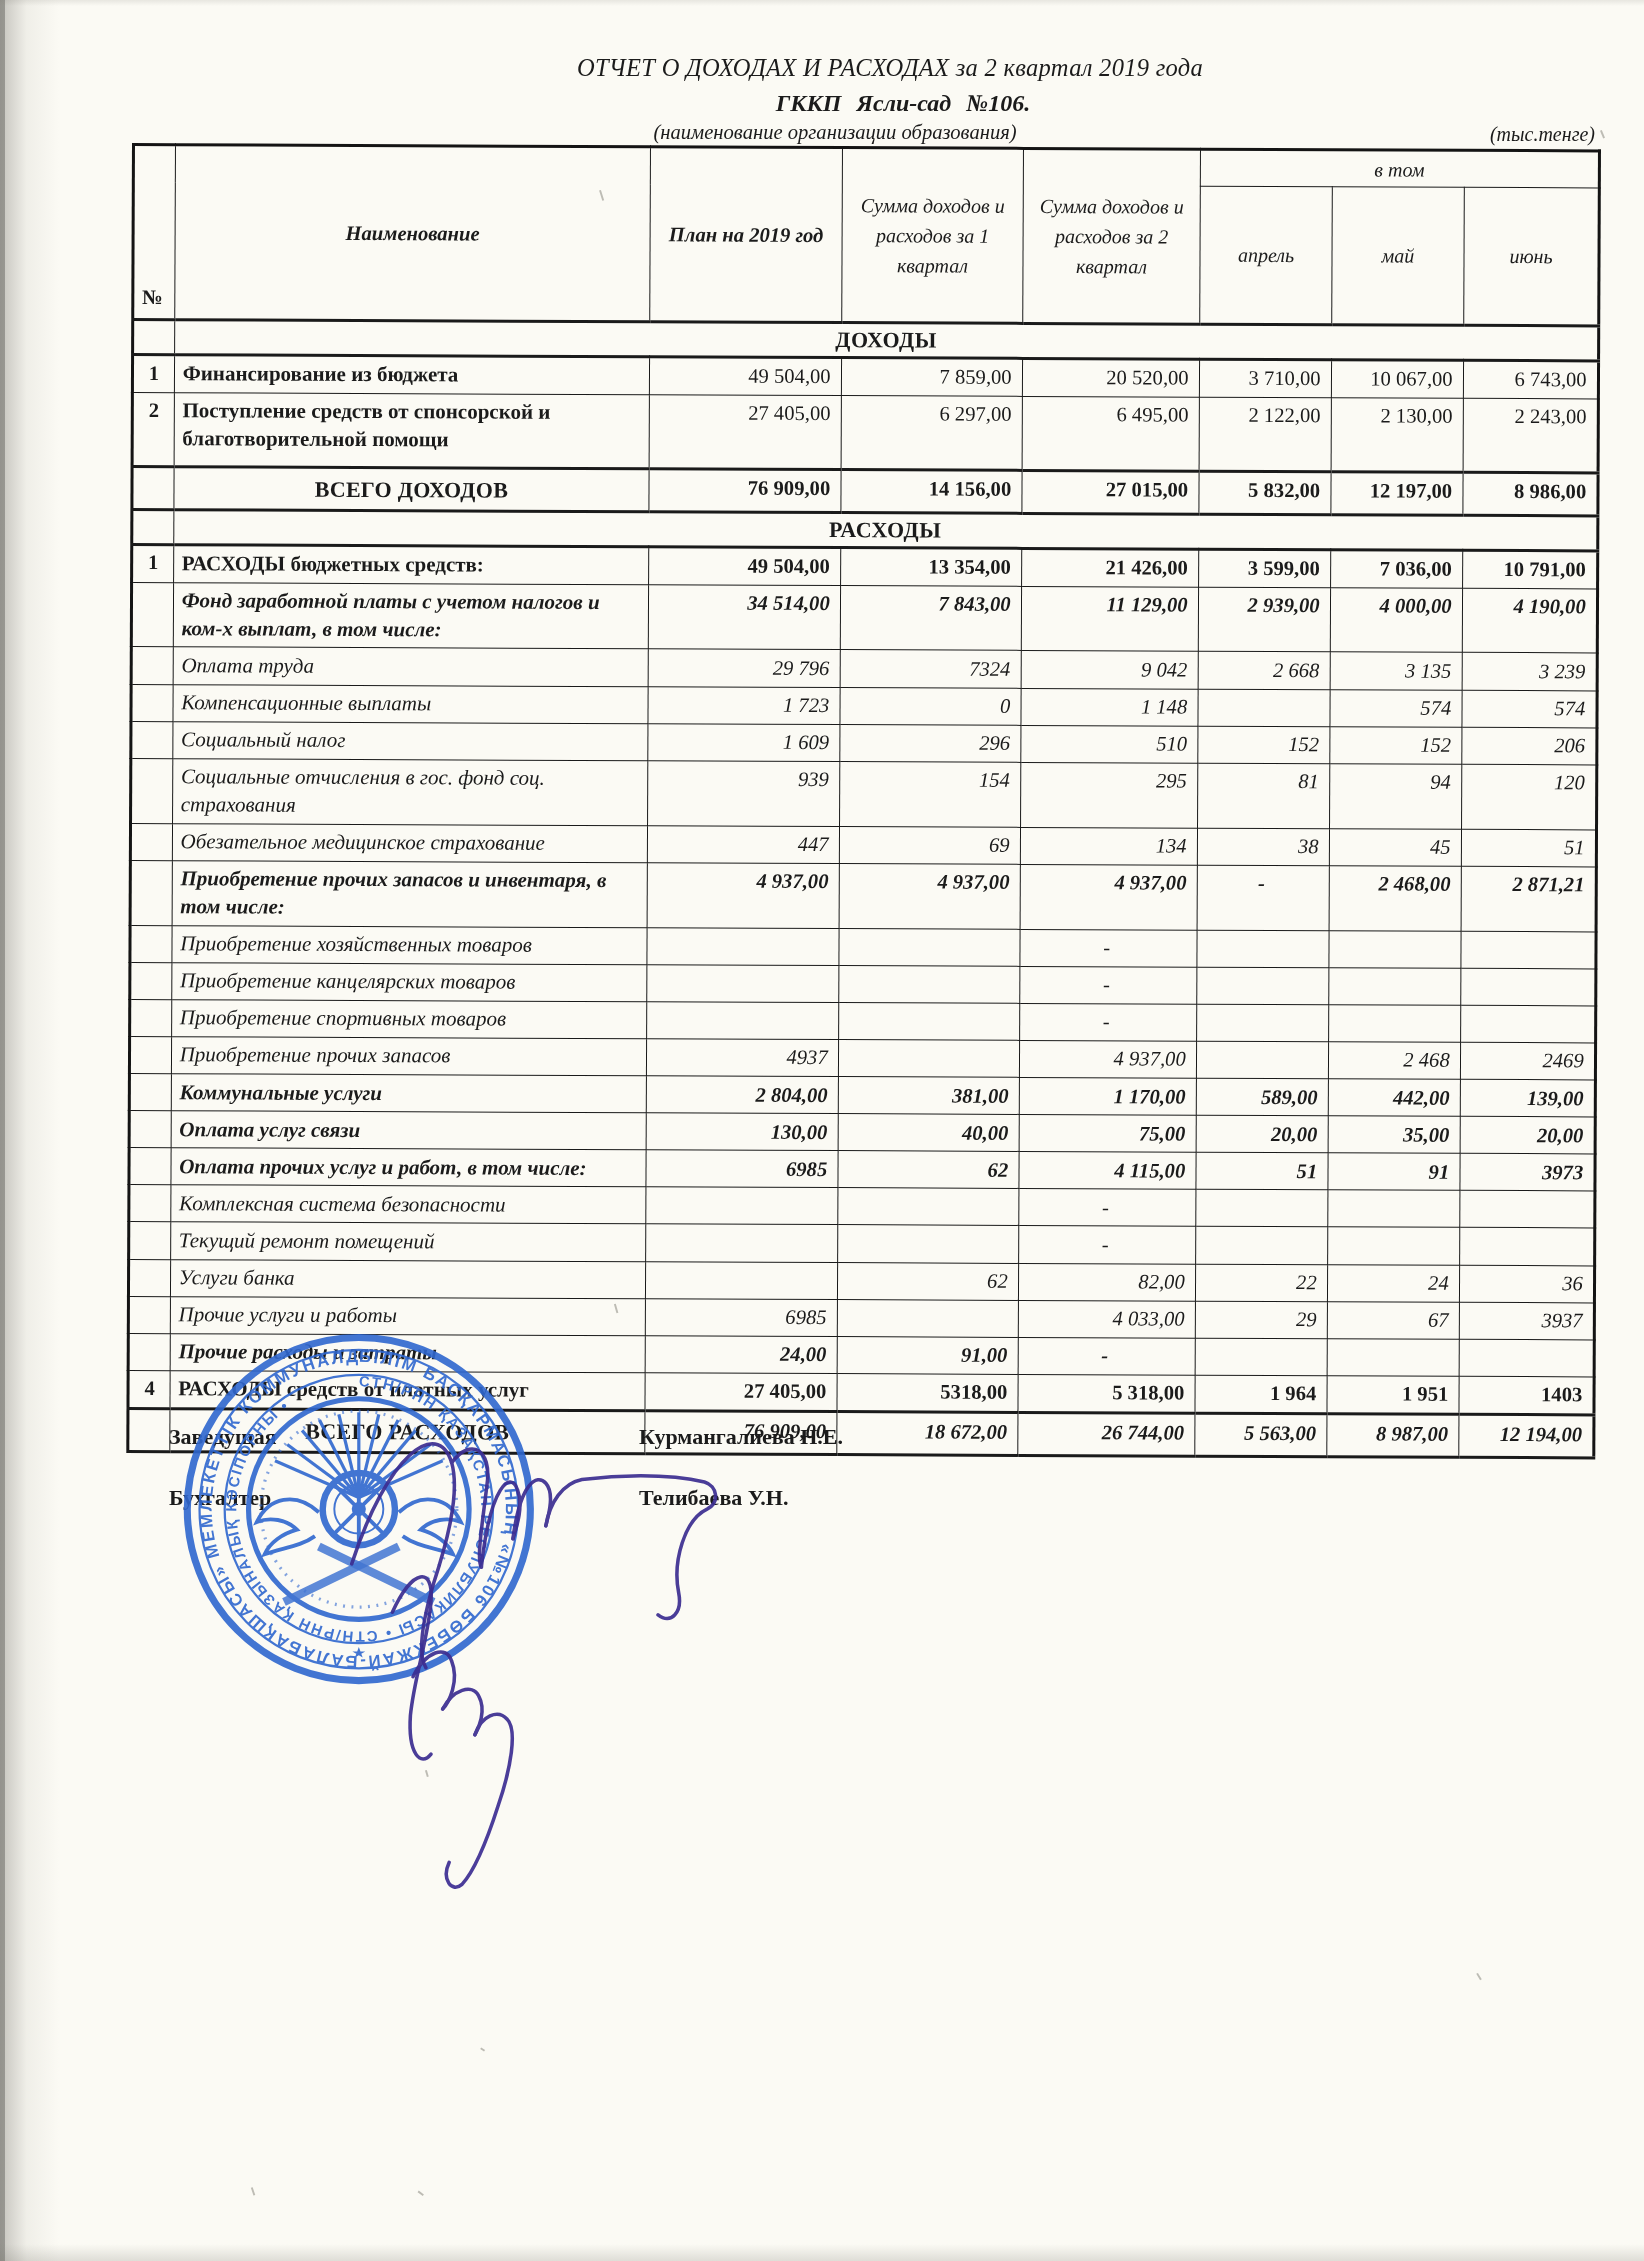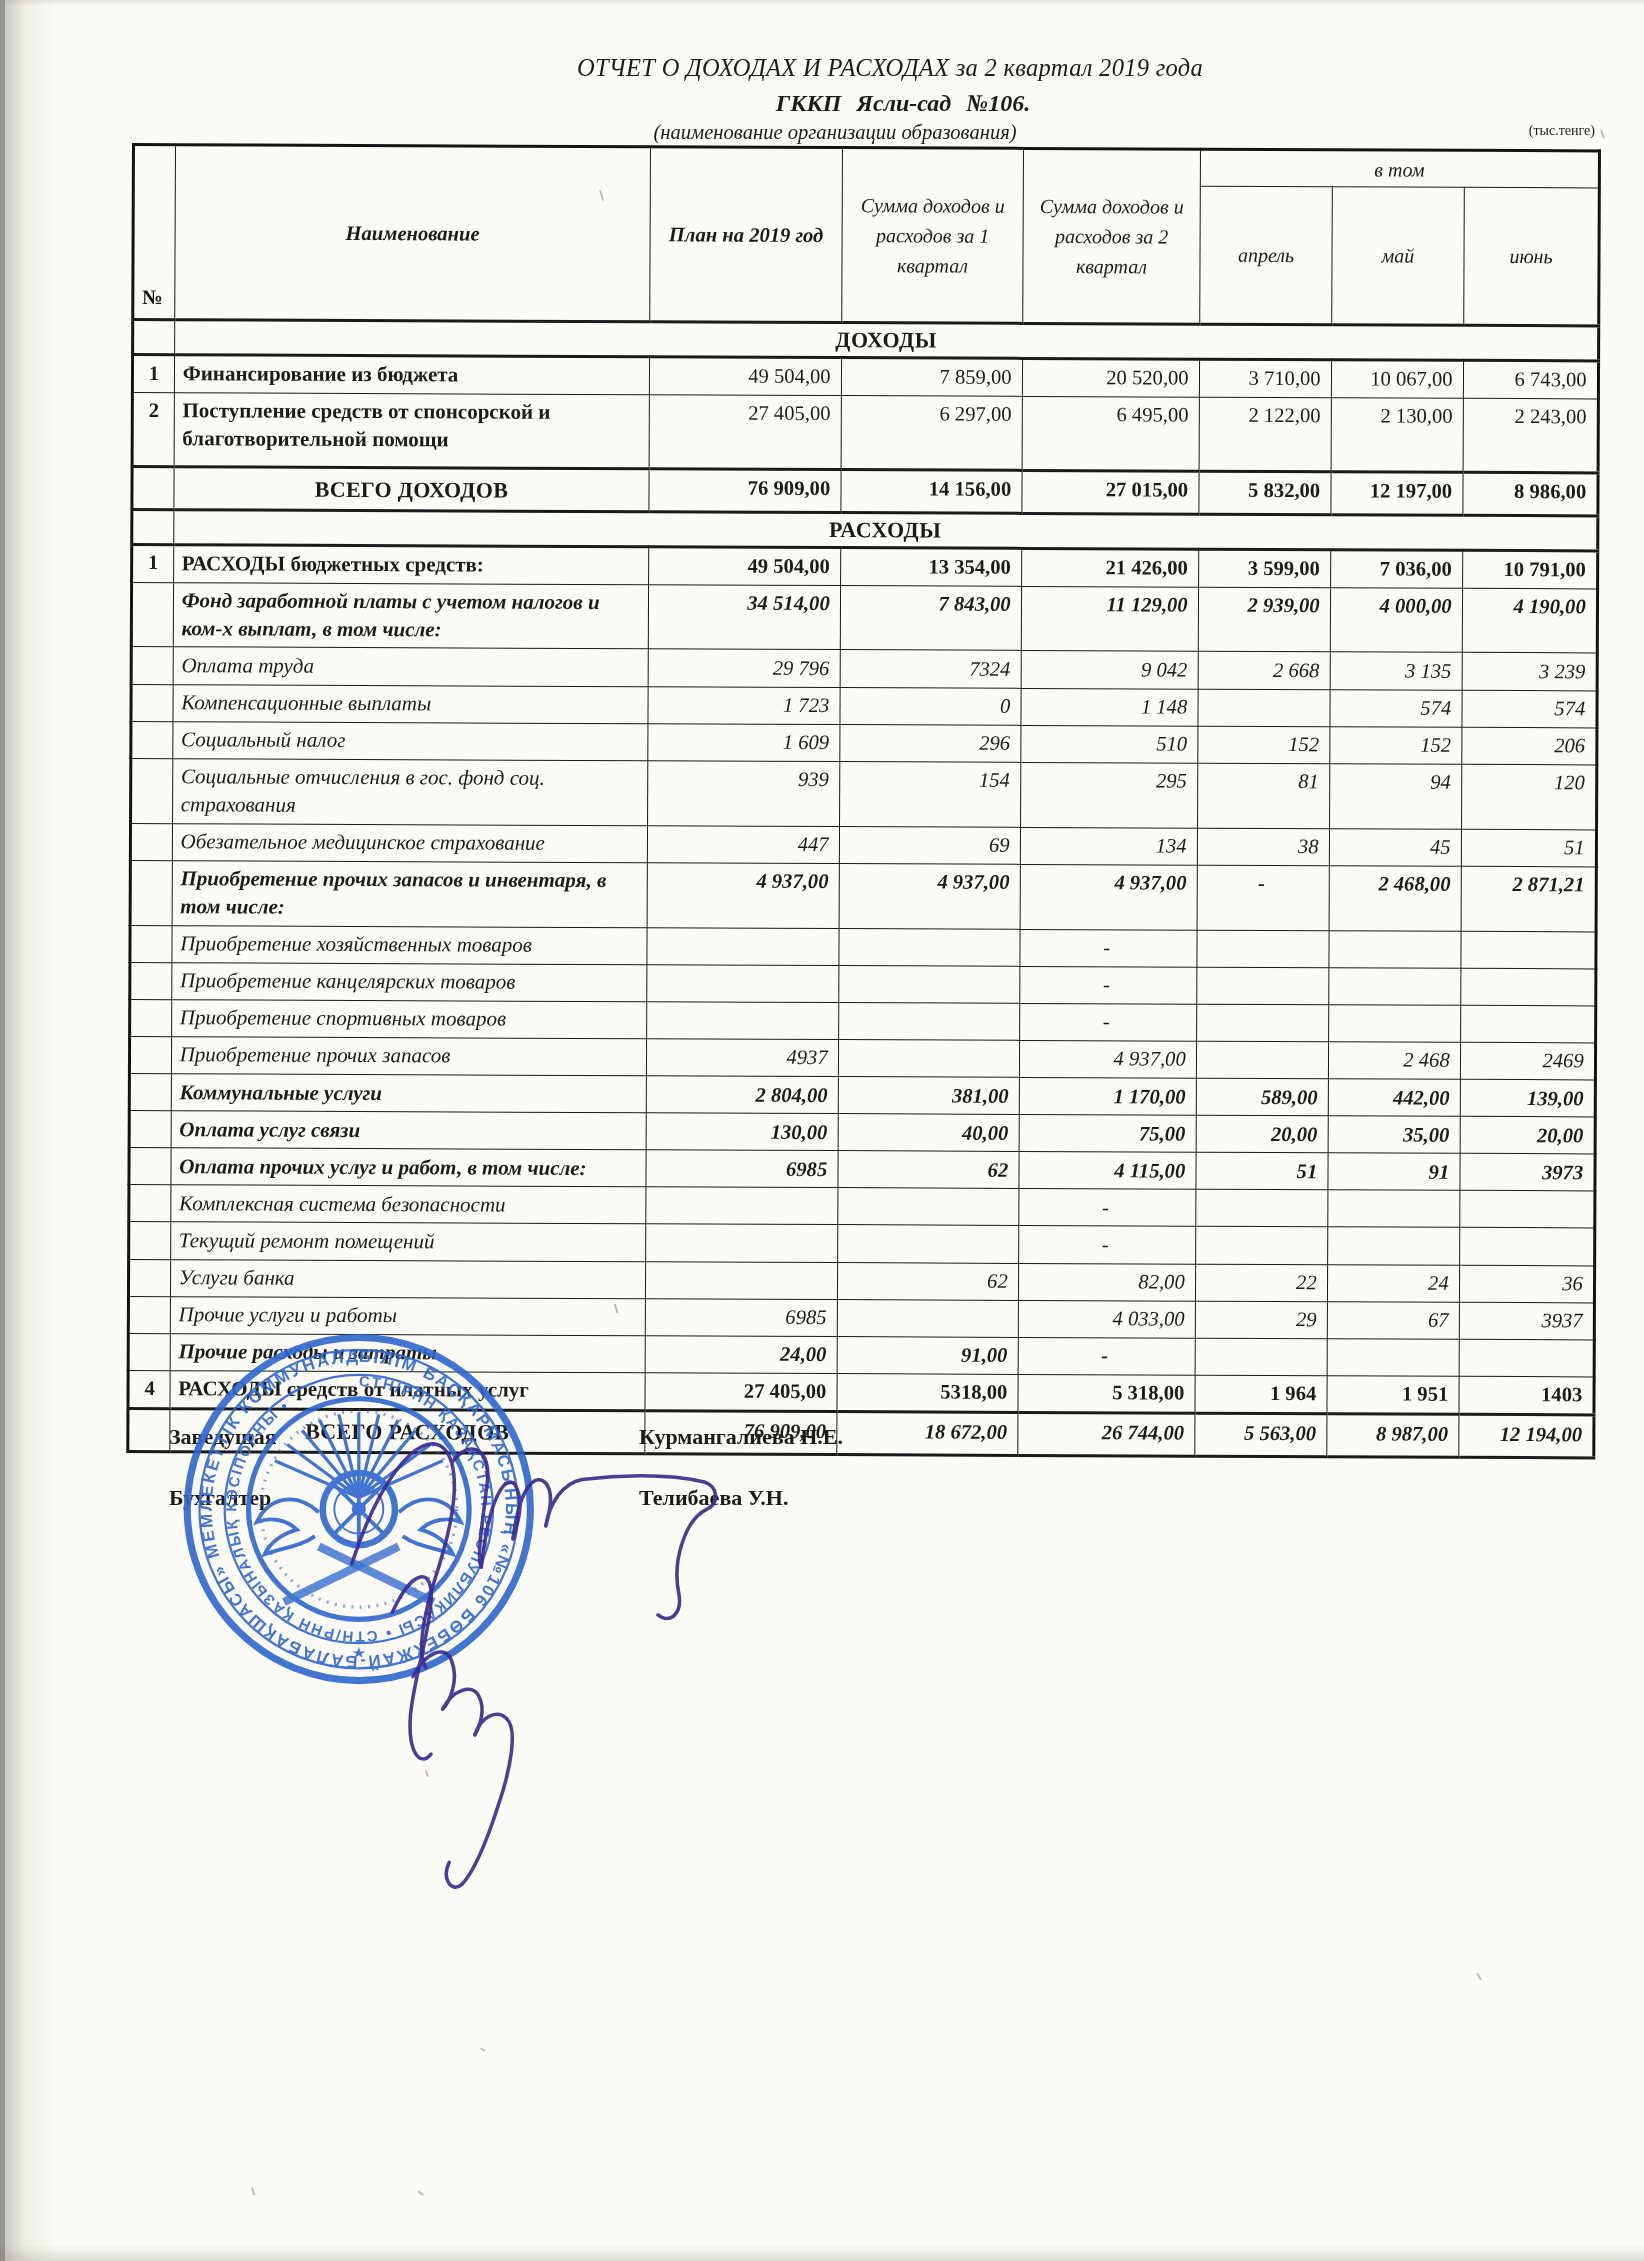--- a/index.html
+++ b/index.html
@@ -17,21 +17,21 @@
     background:linear-gradient(0deg,rgba(120,118,110,.22),rgba(0,0,0,0));}
   .edge-top{position:absolute;left:0;top:0;width:100%;height:6.4px;
     background:linear-gradient(180deg,rgba(130,128,120,.16),rgba(0,0,0,0));}
 
   .title1{position:absolute;top:54px;left:890px;transform:translateX(-50%);
     font-size:24.5px;font-weight:normal;font-style:italic;white-space:nowrap;letter-spacing:0.3px;}
   .title2{position:absolute;top:90px;left:903px;transform:translateX(-50%);
     font-size:24px;font-weight:bold;font-style:italic;white-space:nowrap;word-spacing:9px;}
   .caption{position:absolute;top:121px;left:835px;transform:translateX(-50%);
     font-size:20.6px;font-style:italic;white-space:nowrap;}
-  .units{position:absolute;top:123px;right:50px;font-size:14px;white-space:nowrap;}
+  .units{position:absolute;top:123px;right:50px;font-size:20px;font-style:italic;white-space:nowrap;}
 
   .tablewrap{position:absolute;left:132px;top:143px;transform:rotate(.25deg);transform-origin:0 0;}
   table{border-collapse:collapse;table-layout:fixed;width:1467px;border:3.2px solid #141414;}
   td{border:1.9px solid #1a1a1a;font-size:21px;line-height:1.32;overflow:hidden;
      vertical-align:top;padding:0;}
   thead td{vertical-align:middle;text-align:center;font-style:italic;font-size:20px;line-height:1.5;padding:2.6px 3.9px;}
   thead td.hb{font-weight:bold;font-size:20.6px;}
   thead td.numh{vertical-align:bottom;text-align:left;padding:0 0 5.2px 7.7px;
      font-style:normal;font-weight:bold;font-size:20.6px;}
   thead tr.hrow2 td, thead td[rowspan]{border-bottom-width:3.9px;}

